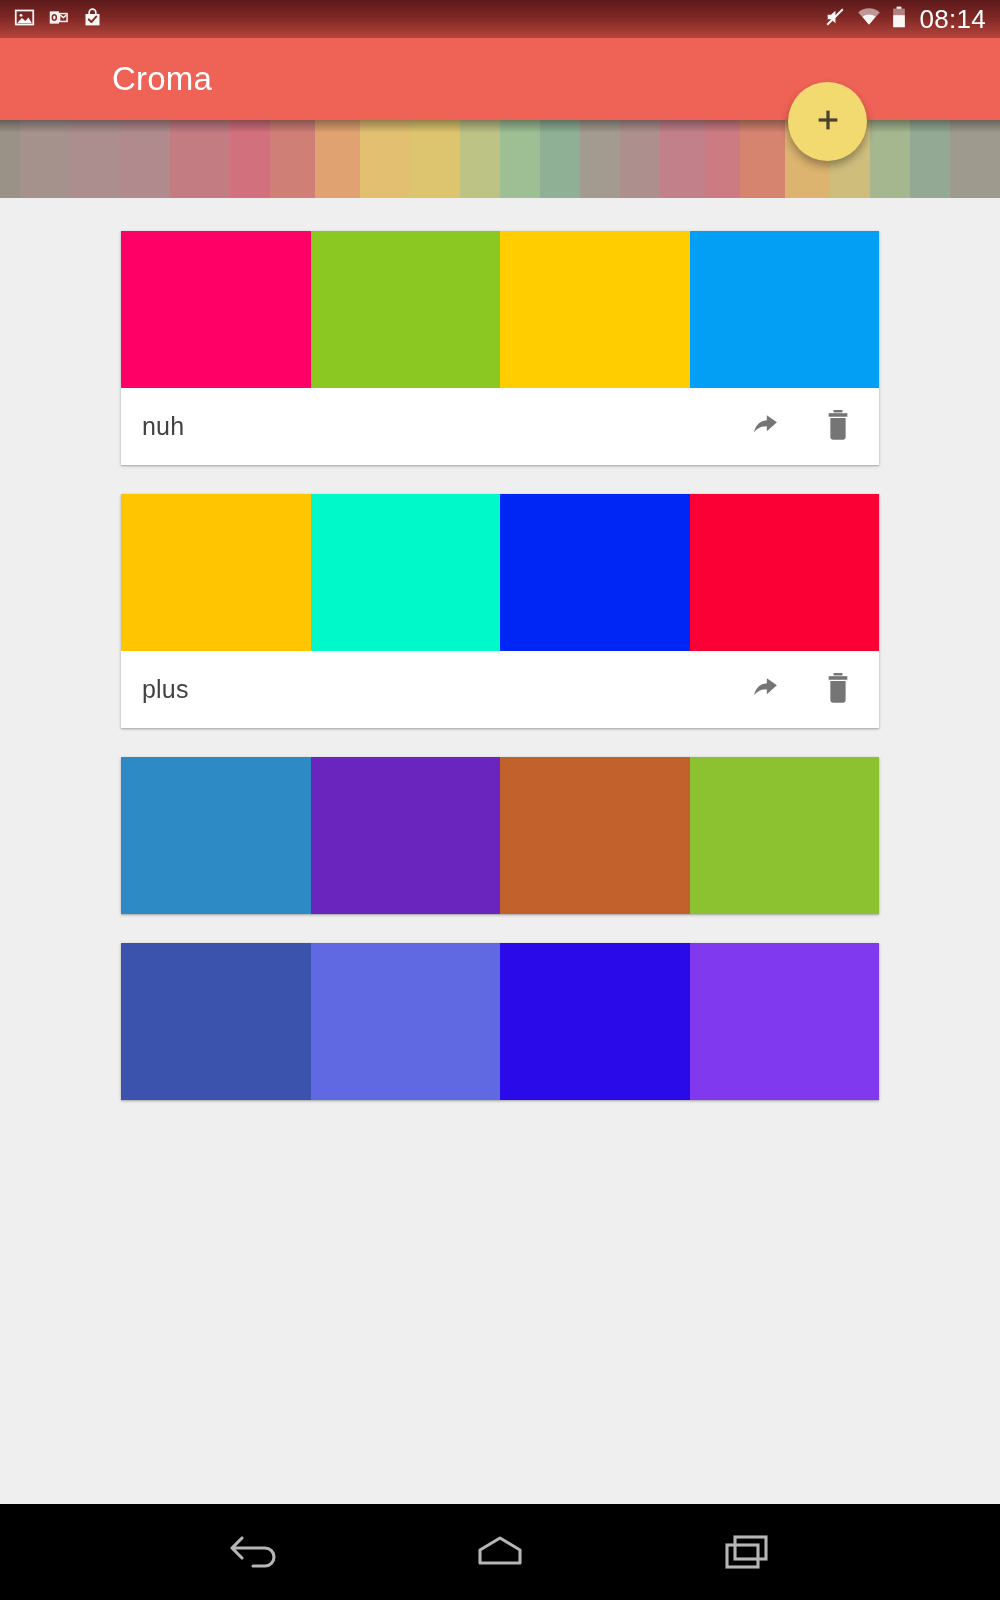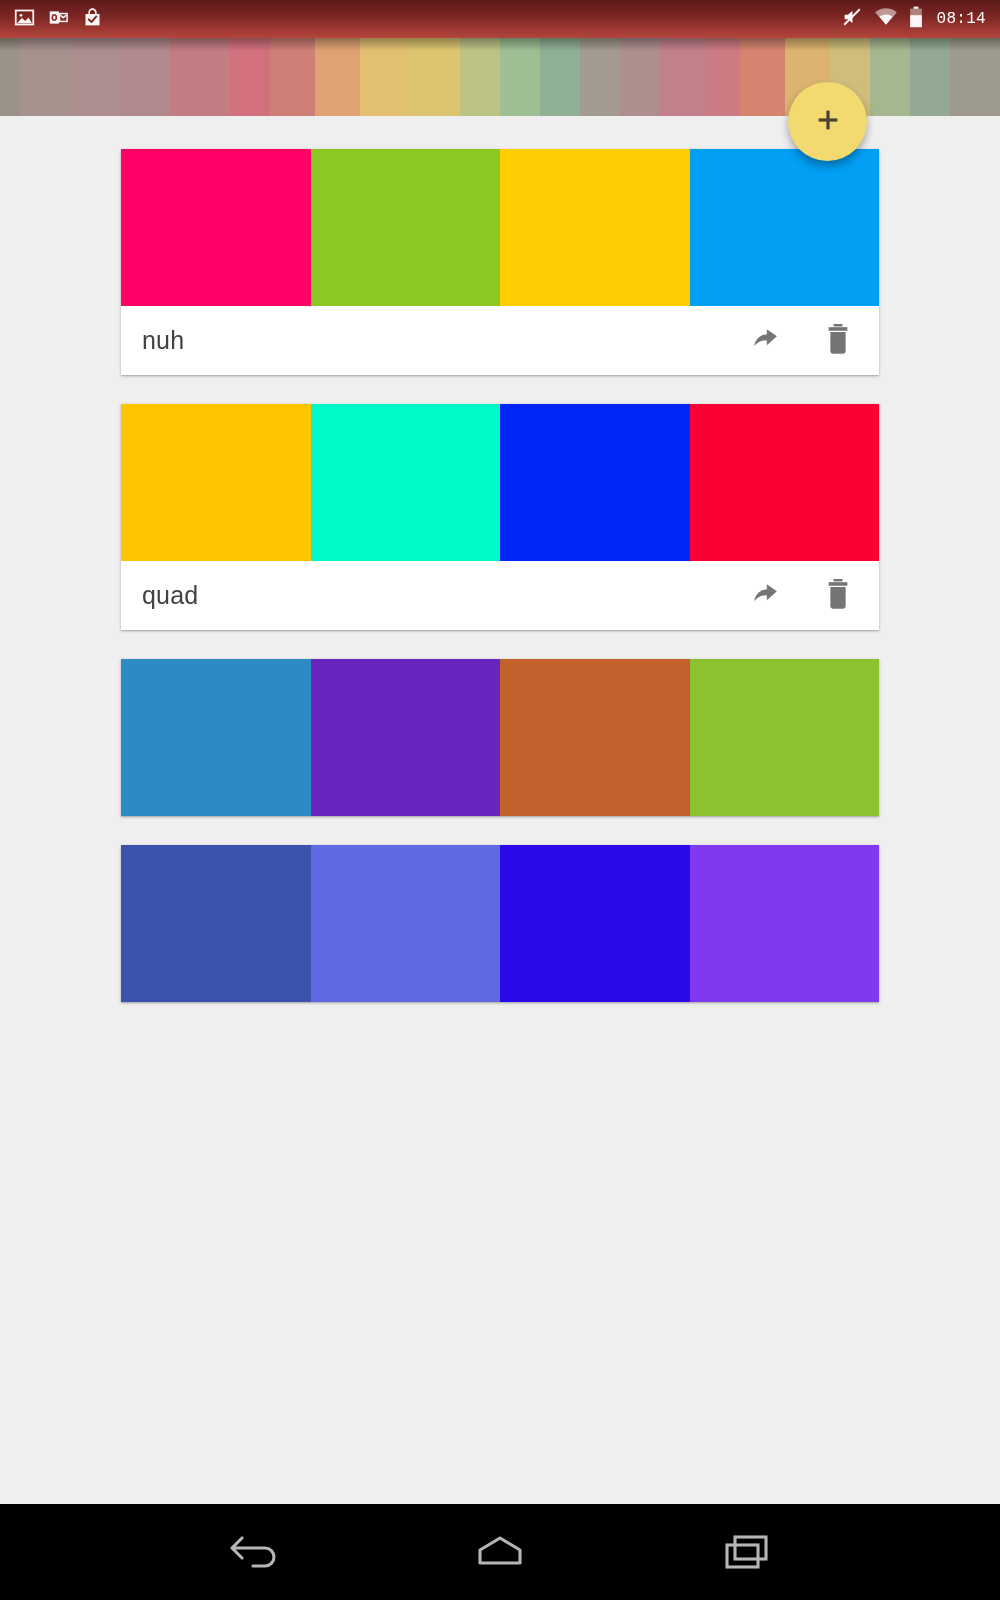--- a/index.html
+++ b/index.html
@@ -35,24 +35,24 @@
   }
   .status-left { display: flex; align-items: center; gap: 13px; }
   .status-right {
     margin-left: auto;
     display: flex;
     align-items: center;
     gap: 11px;
   }
   .status-icon { display: block; opacity: .96; }
   .status-time {
-    font-size: 16px;
+    font-size: 26px;
     letter-spacing: .3px;
     color: #fff;
-    font-family: Liberation Mono, monospace;
+    font-family: Liberation Sans, sans-serif;
     padding-left: 2px;
   }
 
   
   .toolbar {
     position: relative;
     flex: 0 0 82px;
     height: 82px;
     background: #ef6256;
     display: flex;
@@ -137,21 +137,21 @@
   }
 
   .swatches {
     display: flex;
     height: 157px;
     width: 100%;
   }
   .swatch { flex: 1 1 25%; height: 100%; }
 
   .card-footer {
-    height: 69px;
+    height: 77px;
     display: flex;
     align-items: center;
     padding: 0 24px 0 21px;
     background: #fff;
   }
   .card-title {
     font-size: 25px;
     color: #424242;
     font-weight: 400;
     letter-spacing: .2px;
@@ -238,20 +238,23 @@
         <svg width="14" height="22" viewBox="0 0 14 22">
           <rect x="4.6" y="0.6" width="4.8" height="2.2" fill="#fff"></rect>
           <rect x="1.2" y="2.6" width="11.6" height="18.6" fill="#fff" opacity="0.45"></rect>
           <rect x="1.2" y="9.2" width="11.6" height="12" fill="#fff"></rect>
         </svg>
       </span>
       <span class="status-time">08:14</span>
     </div>
   </div>
 
+  <div class="toolbar" style="background: rgb(239, 98, 86);">
+    <span class="toolbar-title">Croma</span>
+  </div>
 
   <div class="banner"></div>
 
   <button class="fab" style="background: rgb(242, 218, 113);">
     <span>
       <svg width="30" height="30" viewBox="0 0 24 24">
         <line x1="12" y1="4.5" x2="12" y2="19.5" stroke="#4b4330" stroke-width="2.6" stroke-linecap="butt"></line>
         <line x1="4.5" y1="12" x2="19.5" y2="12" stroke="#4b4330" stroke-width="2.6" stroke-linecap="butt"></line>
       </svg>
     </span>
@@ -290,21 +293,21 @@
     </div>
 
     <div class="card">
       <div class="swatches">
         <div class="swatch" style="background: rgb(255, 198, 0);"></div>
         <div class="swatch" style="background: rgb(0, 249, 201);"></div>
         <div class="swatch" style="background: rgb(0, 38, 245);"></div>
         <div class="swatch" style="background: rgb(250, 0, 52);"></div>
       </div>
       <div class="card-footer">
-        <span class="card-title">quad</span>
+        <span class="card-title">plus</span>
         <div class="card-actions">
           <button class="action-btn">
             <span>
               <svg width="34" height="34" viewBox="0 0 24 24">
                 <path d="M13.3 5.1 V8.6 C8.6 9.0 5.4 11.8 4.2 17.2 c2.5-3.0 5.2-4.4 9.1-4.4 v3.6 L20.4 10 Z" fill="#757575"></path>
               </svg>
             </span>
           </button>
           <button class="action-btn">
             <span>

